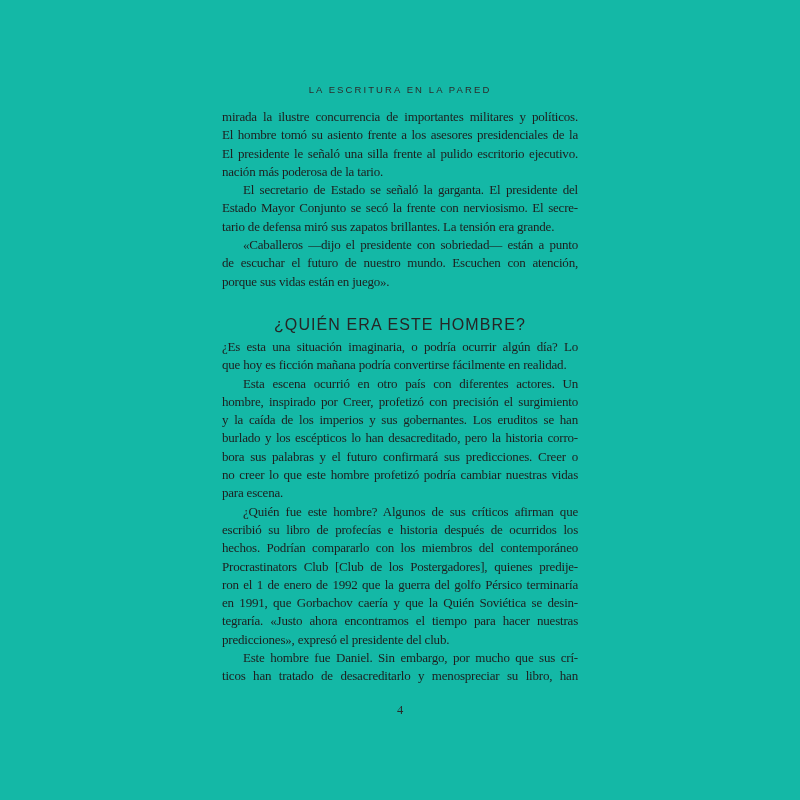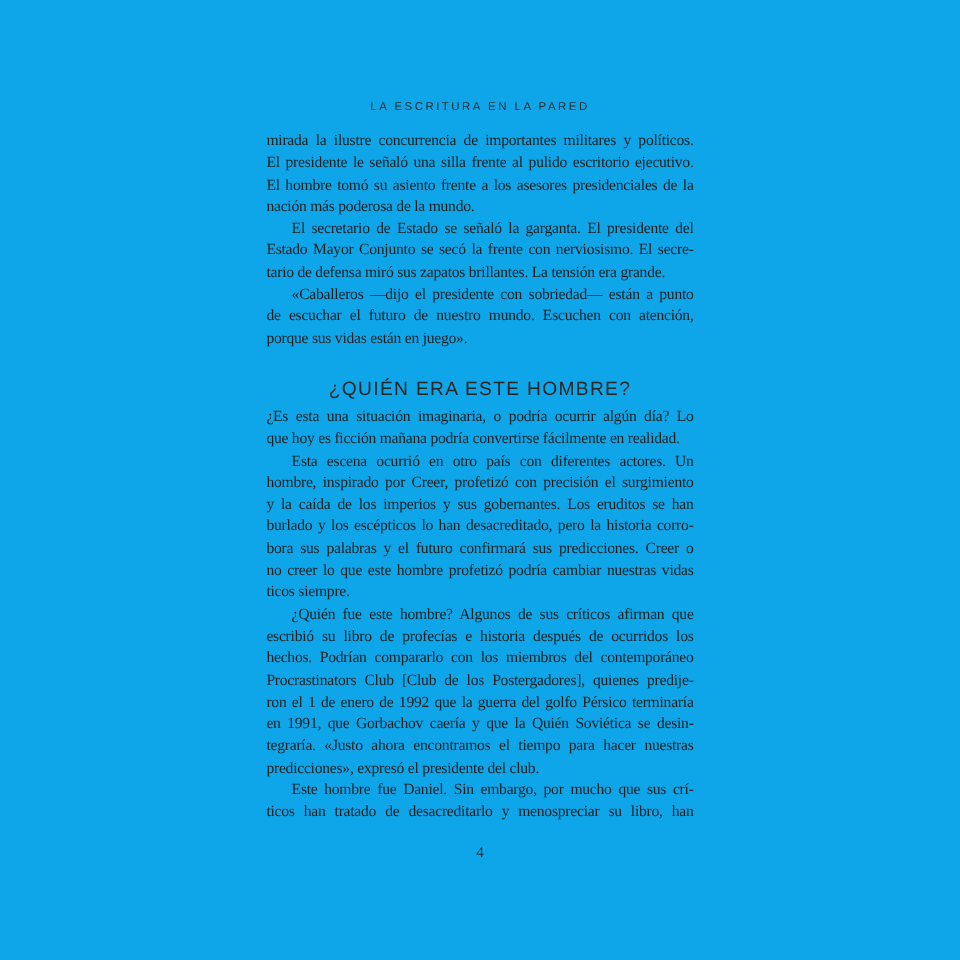--- a/index.html
+++ b/index.html
@@ -4,21 +4,21 @@
 <style>
   html, body {
     margin: 0;
     padding: 0;
     background: #ffffff;
   }
   .page {
     position: relative;
     width: 800px;
     height: 800px;
-    background: #0ea5e9;
+    background: #14b8a6;
     overflow: hidden;
     font-family: "Liberation Serif", serif;
     color: #1e1e1e;
   }
   .running-head {
     position: absolute;
     top: 84px;
     left: 0;
     width: 800px;
     text-align: center;
@@ -74,23 +74,23 @@
 </style>
 </head>
 <body>
 
 <div class="page">
   <div class="running-head">LA ESCRITURA EN LA PARED</div>
 
   <div class="text-col" id="text-col">
       <div class="paragraph">
         <div class="line">mirada la ilustre concurrencia de importantes militares y políticos.</div>
+        <div class="line">El hombre tomó su asiento frente a los asesores presidenciales de la</div>
         <div class="line">El presidente le señaló una silla frente al pulido escritorio ejecutivo.</div>
-        <div class="line">El hombre tomó su asiento frente a los asesores presidenciales de la</div>
-        <div class="line last">nación más poderosa de la mundo.</div>
+        <div class="line last">nación más poderosa de la tario.</div>
       </div>
       <div class="paragraph indent">
         <div class="line">El secretario de Estado se señaló la garganta. El presidente del</div>
         <div class="line">Estado Mayor Conjunto se secó la frente con nerviosismo. El secre-</div>
         <div class="line last">tario de defensa miró sus zapatos brillantes. La tensión era grande.</div>
       </div>
       <div class="paragraph indent">
         <div class="line">«Caballeros —dijo el presidente con sobriedad— están a punto</div>
         <div class="line">de escuchar el futuro de nuestro mundo. Escuchen con atención,</div>
         <div class="line last">porque sus vidas están en juego».</div>
@@ -100,21 +100,21 @@
         <div class="line">¿Es esta una situación imaginaria, o podría ocurrir algún día? Lo</div>
         <div class="line last">que hoy es ficción mañana podría convertirse fácilmente en realidad.</div>
       </div>
       <div class="paragraph indent">
         <div class="line">Esta escena ocurrió en otro país con diferentes actores. Un</div>
         <div class="line">hombre, inspirado por Creer, profetizó con precisión el surgimiento</div>
         <div class="line">y la caída de los imperios y sus gobernantes. Los eruditos se han</div>
         <div class="line">burlado y los escépticos lo han desacreditado, pero la historia corro-</div>
         <div class="line">bora sus palabras y el futuro confirmará sus predicciones. Creer o</div>
         <div class="line">no creer lo que este hombre profetizó podría cambiar nuestras vidas</div>
-        <div class="line last">ticos siempre.</div>
+        <div class="line last">para escena.</div>
       </div>
       <div class="paragraph indent">
         <div class="line">¿Quién fue este hombre? Algunos de sus críticos afirman que</div>
         <div class="line">escribió su libro de profecías e historia después de ocurridos los</div>
         <div class="line">hechos. Podrían compararlo con los miembros del contemporáneo</div>
         <div class="line">Procrastinators Club [Club de los Postergadores], quienes predije-</div>
         <div class="line">ron el 1 de enero de 1992 que la guerra del golfo Pérsico terminaría</div>
         <div class="line">en 1991, que Gorbachov caería y que la Quién Soviética se desin-</div>
         <div class="line">tegraría. «Justo ahora encontramos el tiempo para hacer nuestras</div>
         <div class="line last">predicciones», expresó el presidente del club.</div>

